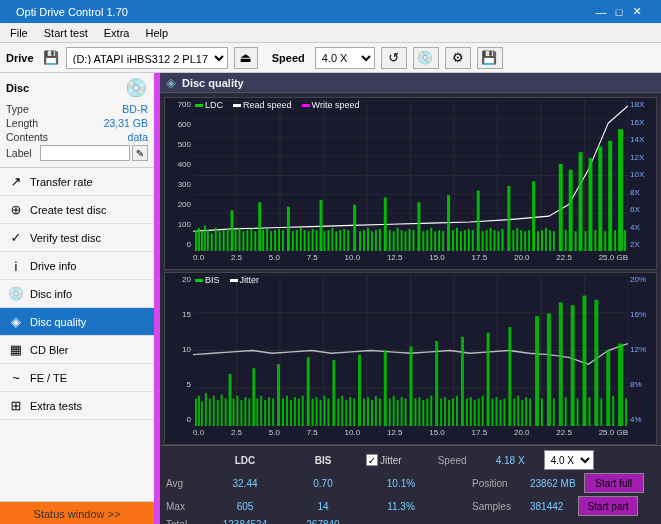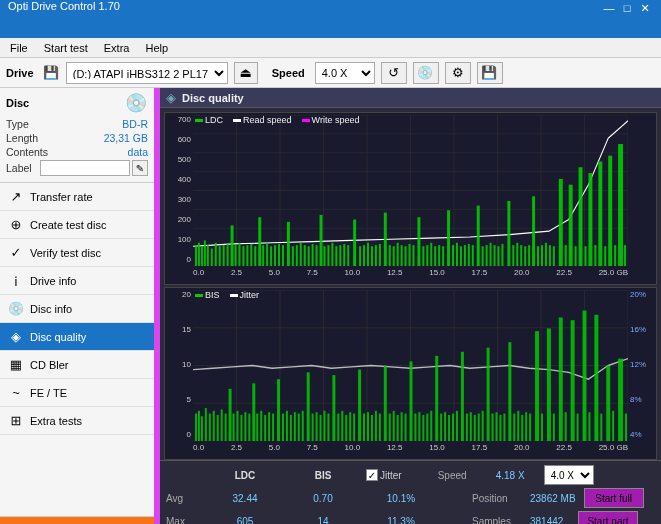--- a/index.html
+++ b/index.html
@@ -2,24 +2,25 @@
 <html><head>
   <meta charset="utf-8">
   <style>
     * { box-sizing: border-box; margin: 0; padding: 0; }
     body { font-family: 'Segoe UI', Tahoma, sans-serif; font-size: 11px; background: #f0f0f0; width: 661px; height: 524px; overflow: hidden; }
     
     
     .title-bar {
       background: #1a73c4;
       color: white;
-      height: 38px;
-      display: flex;
+      height: 23px;
+      display: flex;
+      align-items: center;
       justify-content: space-between;
-      padding: 0 8px;
+      padding: 0 16px;
       font-size: 11px;
     }
     .title-bar-controls { display: flex; gap: 2px; }
     .title-bar-btn {
       width: 16px; height: 16px;
       background: transparent;
       border: none;
       color: white;
       font-size: 11px;
       cursor: pointer;
@@ -476,20 +477,31 @@
           <span>700</span>
           <span>600</span>
           <span>500</span>
           <span>400</span>
           <span>300</span>
           <span>200</span>
           <span>100</span>
           <span>0</span>
         </div>
 
+        <div class="chart-y-right">
+          <span style="color:#7af;">18X</span>
+          <span style="color:#7af;">16X</span>
+          <span style="color:#7af;">14X</span>
+          <span style="color:#7af;">12X</span>
+          <span style="color:#7af;">10X</span>
+          <span style="color:#7af;">8X</span>
+          <span style="color:#7af;">6X</span>
+          <span style="color:#7af;">4X</span>
+          <span style="color:#7af;">2X</span>
+        </div>
 
         <div class="chart-plot">
           <svg class="chart-svg" viewBox="0 0 440 130" preserveAspectRatio="none">
 
             <line x1="0" y1="0" x2="440" y2="0" stroke="#333" stroke-width="0.5"></line>
             <line x1="0" y1="16.25" x2="440" y2="16.25" stroke="#333" stroke-width="0.5"></line>
             <line x1="0" y1="32.5" x2="440" y2="32.5" stroke="#333" stroke-width="0.5"></line>
             <line x1="0" y1="48.75" x2="440" y2="48.75" stroke="#333" stroke-width="0.5"></line>
             <line x1="0" y1="65" x2="440" y2="65" stroke="#333" stroke-width="0.5"></line>
             <line x1="0" y1="81.25" x2="440" y2="81.25" stroke="#333" stroke-width="0.5"></line>

